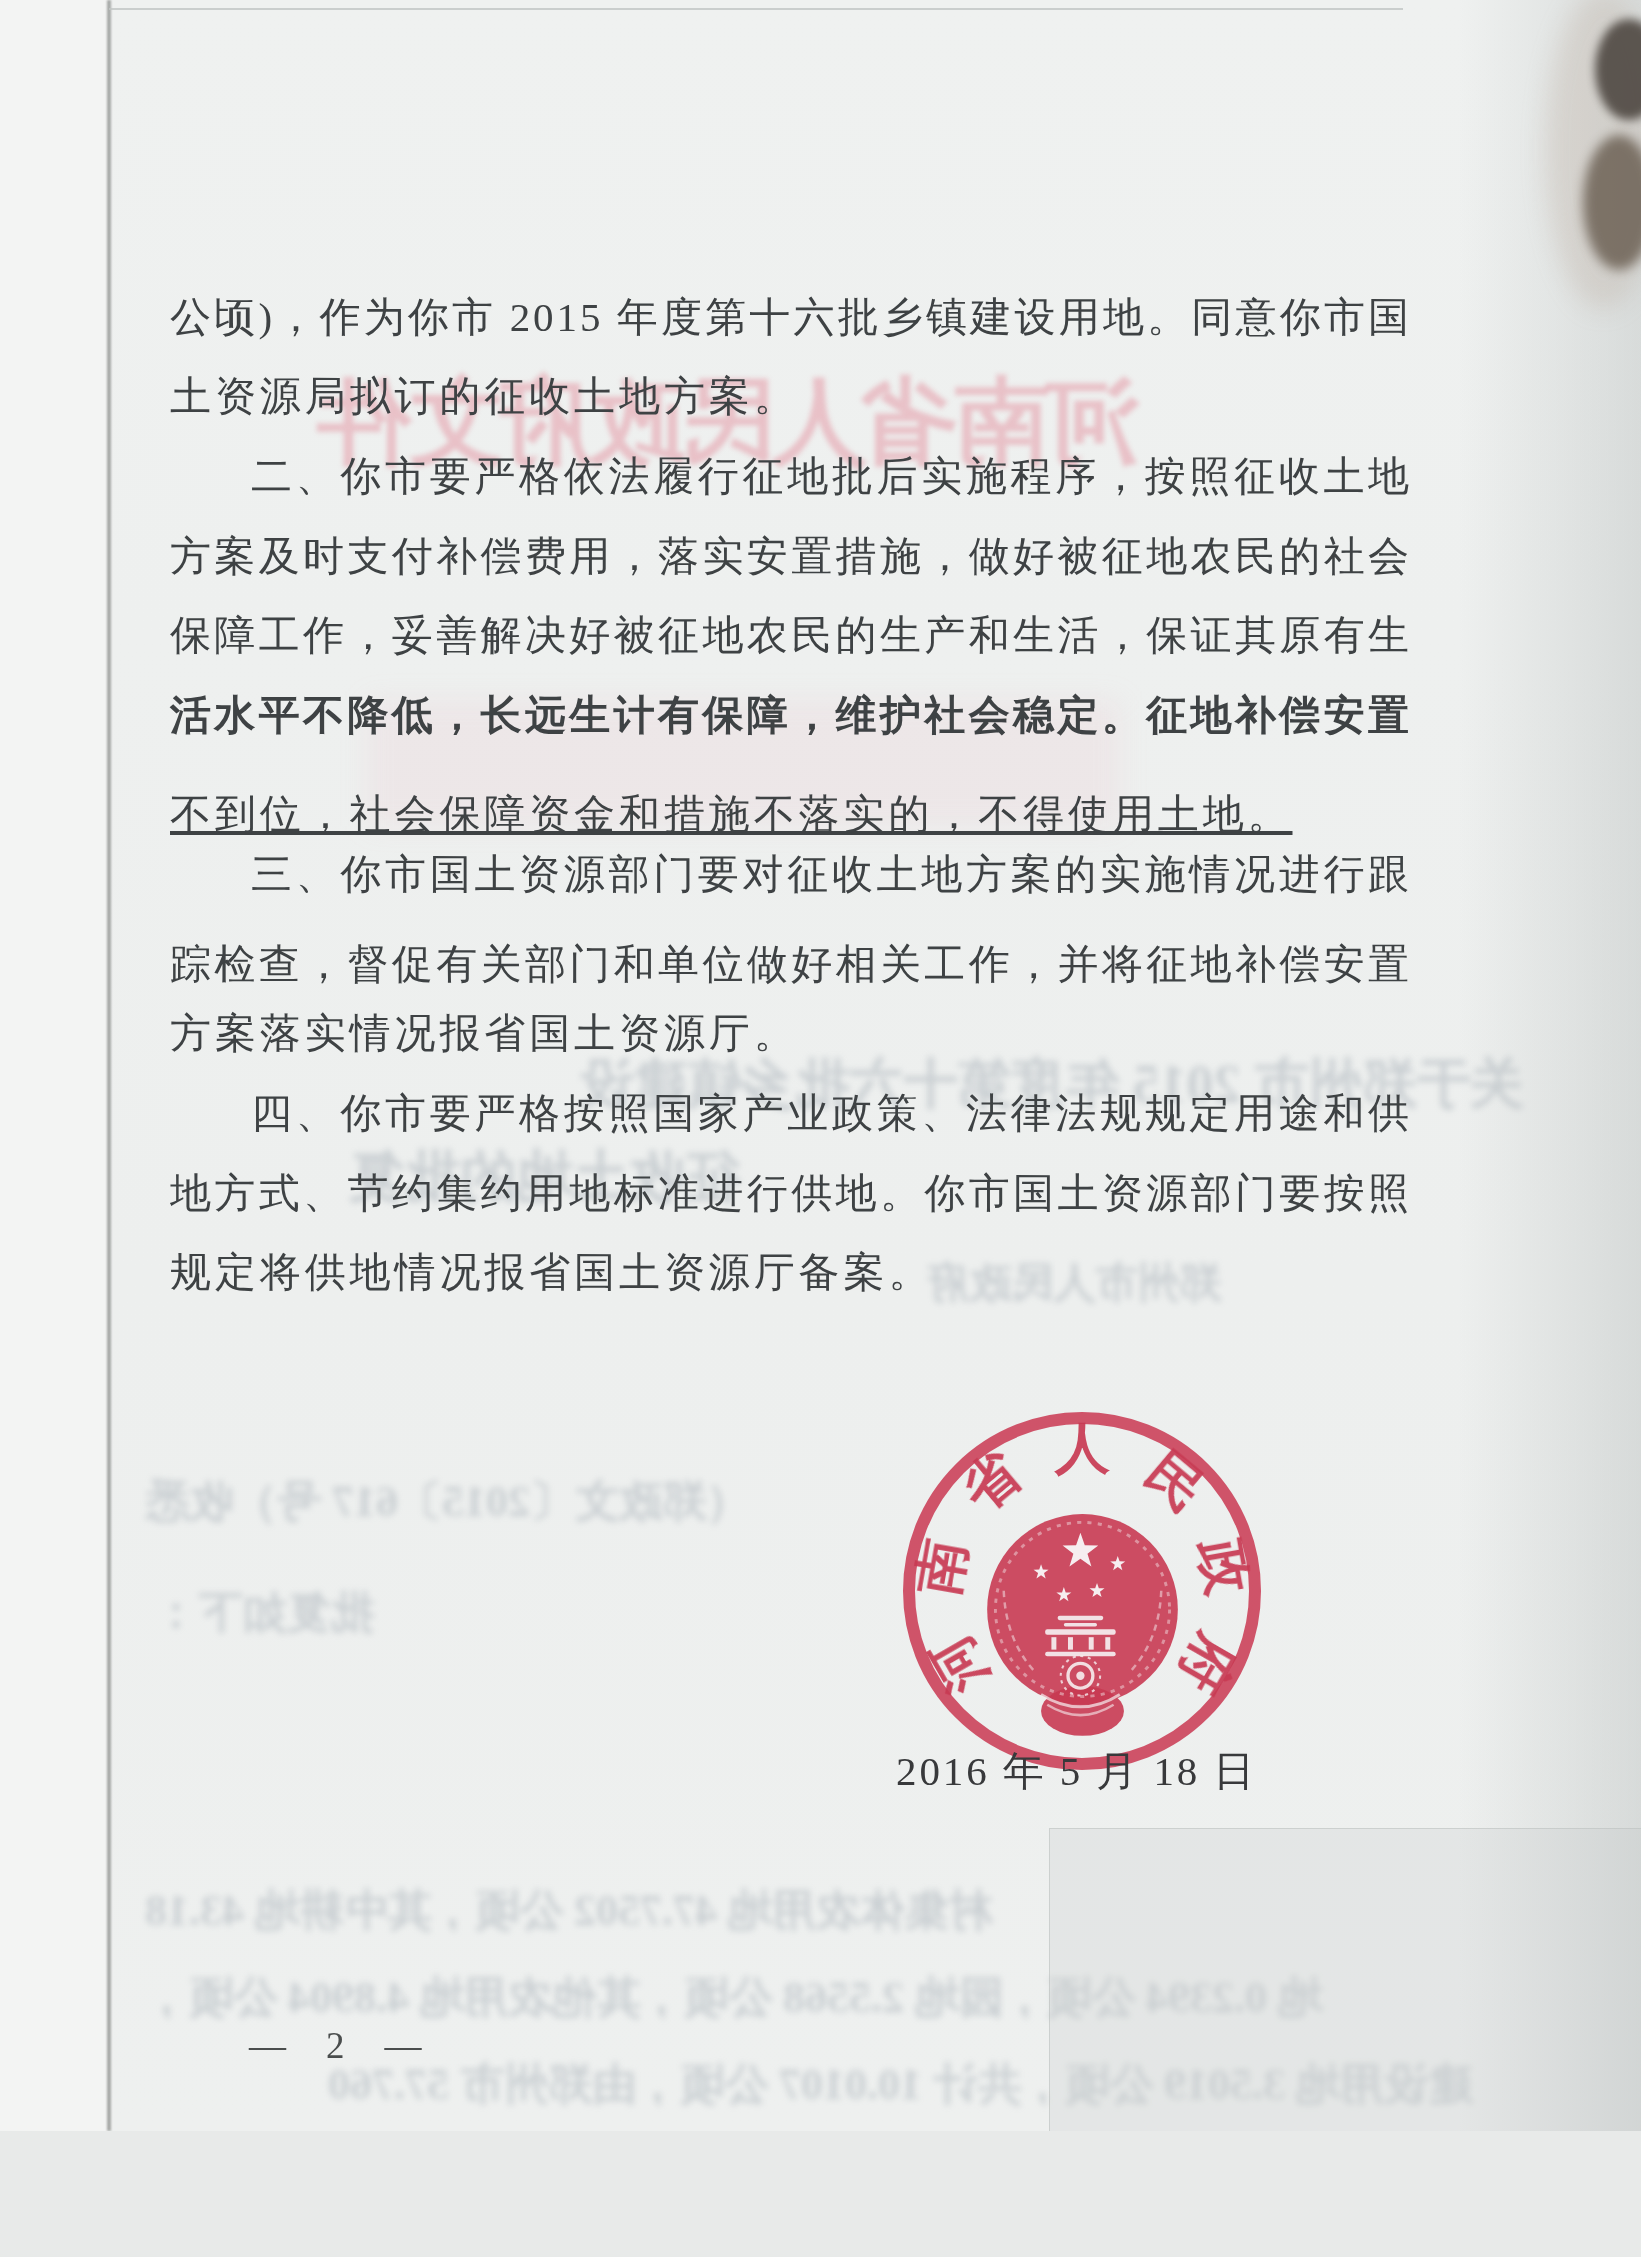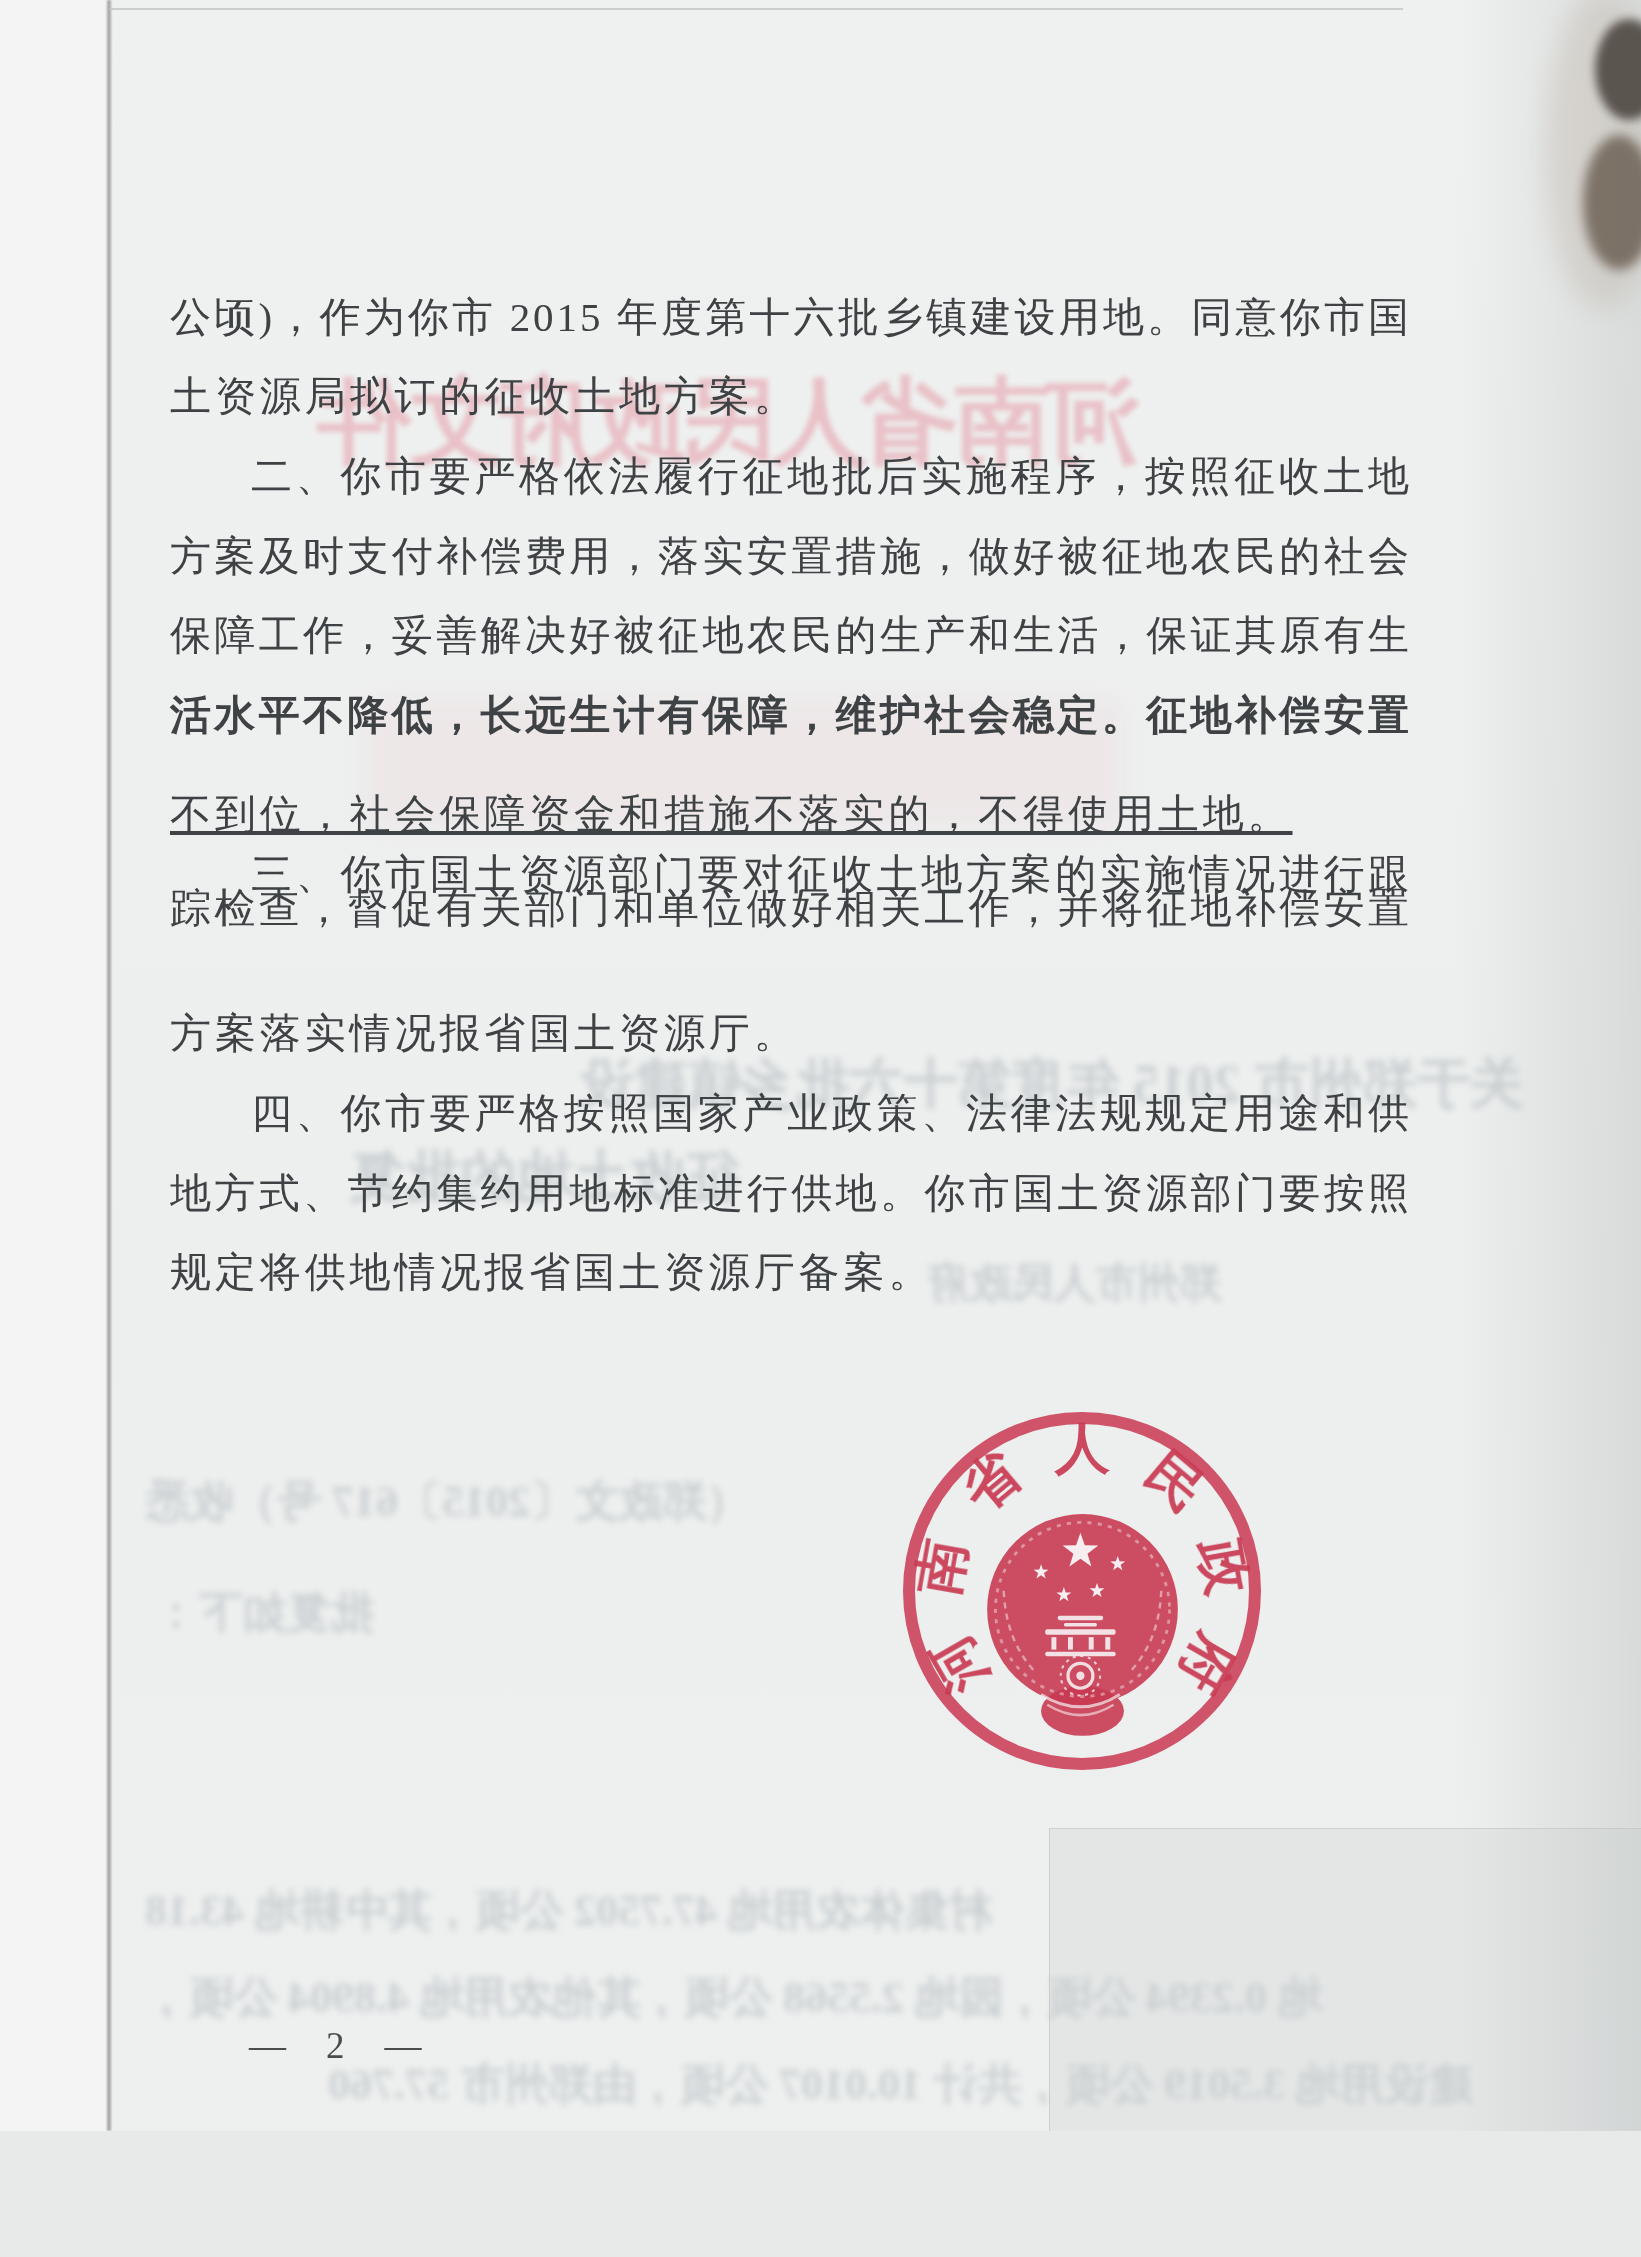--- a/index.html
+++ b/index.html
@@ -83,21 +83,21 @@
 
   <div id="body-lines">
       <div class="body-line justify" style="top: 293px;">公顷)，作为你市 2015 年度第十六批乡镇建设用地。同意你市国</div>
       <div class="body-line plain" style="top: 372px;">土资源局拟订的征收土地方案。</div>
       <div class="body-line justify indent" style="top: 452px;">二、你市要严格依法履行征地批后实施程序，按照征收土地</div>
       <div class="body-line justify" style="top: 532px;">方案及时支付补偿费用，落实安置措施，做好被征地农民的社会</div>
       <div class="body-line justify" style="top: 611px;">保障工作，妥善解决好被征地农民的生产和生活，保证其原有生</div>
       <div class="body-line justify" style="top: 691px; font-weight: bold;">活水平不降低，长远生计有保障，维护社会稳定。征地补偿安置</div>
       <div class="body-line plain" style="top: 790px; text-decoration: underline;">不到位，社会保障资金和措施不落实的，不得使用土地。</div>
       <div class="body-line justify indent" style="top: 850px;">三、你市国土资源部门要对征收土地方案的实施情况进行跟</div>
-      <div class="body-line justify" style="top: 884px;">踪检查，督促有关部门和单位做好相关工作，并将征地补偿安置</div>
+      <div class="body-line justify" style="top: 940px;">踪检查，督促有关部门和单位做好相关工作，并将征地补偿安置</div>
       <div class="body-line plain" style="top: 1009px;">方案落实情况报省国土资源厅。</div>
       <div class="body-line justify indent" style="top: 1089px;">四、你市要严格按照国家产业政策、法律法规规定用途和供</div>
       <div class="body-line justify" style="top: 1169px;">地方式、节约集约用地标准进行供地。你市国土资源部门要按照</div>
       <div class="body-line plain" style="top: 1248px;">规定将供地情况报省国土资源厅备案。</div>
     </div>
 
   <div id="seal">
     <div class="ring"></div>
     <div class="emblem">
       <svg viewBox="0 0 100 110" width="209" height="228" style="filter:blur(0.5px);">
@@ -137,20 +137,21 @@
         <span class="seal-char" style="transform: translate(-50%, -50%) rotate(-120deg) translateY(-143px);">河</span>
         <span class="seal-char" style="transform: translate(-50%, -50%) rotate(-80deg) translateY(-143px);">南</span>
         <span class="seal-char" style="transform: translate(-50%, -50%) rotate(-40deg) translateY(-143px);">省</span>
         <span class="seal-char" style="transform: translate(-50%, -50%) rotate(0deg) translateY(-143px);">人</span>
         <span class="seal-char" style="transform: translate(-50%, -50%) rotate(40deg) translateY(-143px);">民</span>
         <span class="seal-char" style="transform: translate(-50%, -50%) rotate(80deg) translateY(-143px);">政</span>
         <span class="seal-char" style="transform: translate(-50%, -50%) rotate(120deg) translateY(-143px);">府</span>
       </div>
   </div>
 
+  <div id="date-line">2016 年 5 月 18 日</div>
   <div id="page-number">— 2 —</div>
 
   <div class="br-shade"></div>
   <div class="right-shade"></div>
   <div class="smudge s3"></div>
   <div class="smudge s1"></div>
   <div class="smudge s2"></div>
 </div>
 
 

